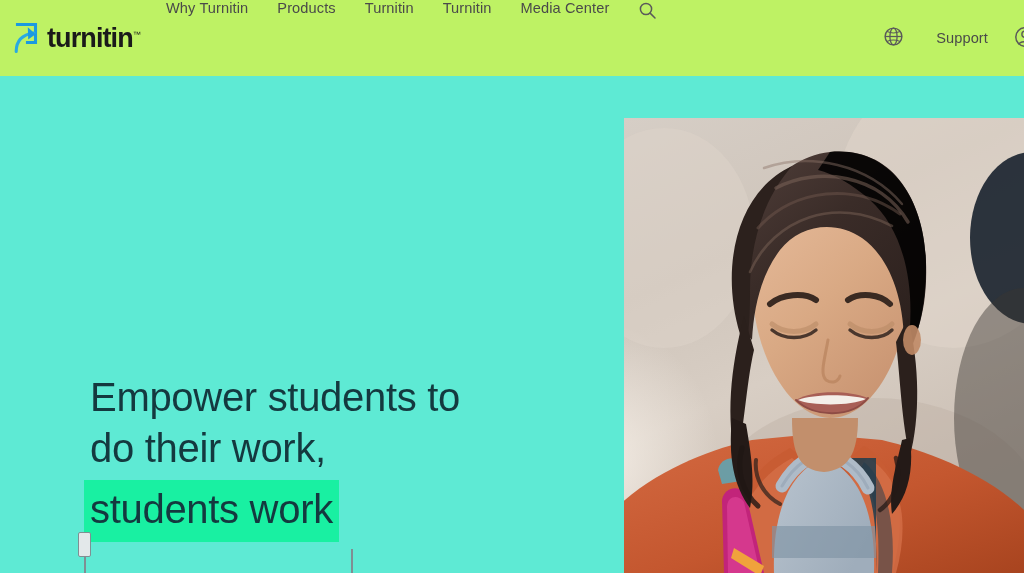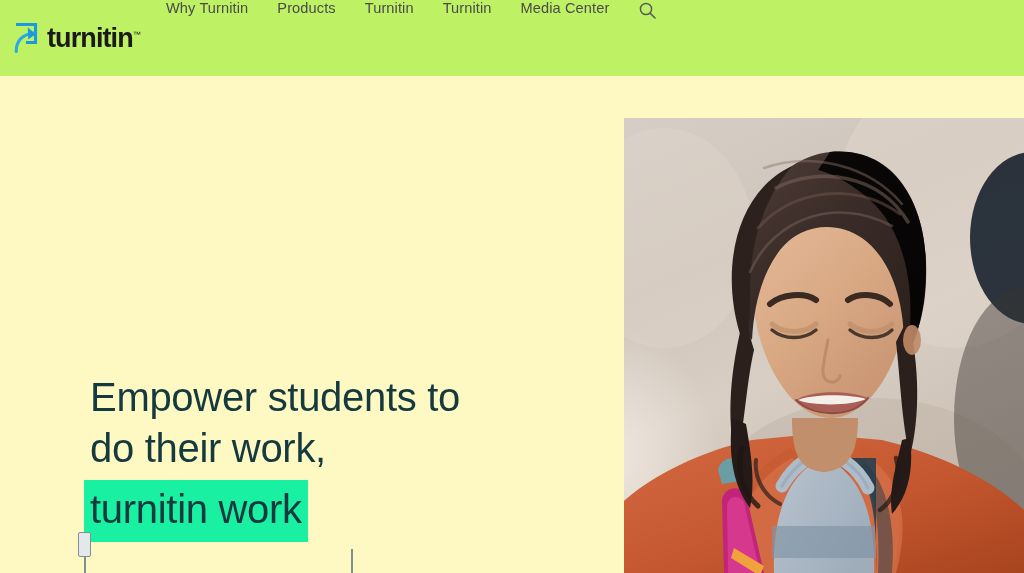--- a/index.html
+++ b/index.html
@@ -116,21 +116,21 @@
     padding: 0; display: flex; align-items: center;
     margin-right: -12px;
   }
 
   
   .hero {
     position: absolute;
     top: 76px; left: 0;
     width: 1024px;
     height: 497px;
-    background: #fef9c3;
+    background: #5eead4;
     overflow: hidden;
   }
 
   .hero-photo {
     position: absolute;
     left: 624px;
     top: 42px;
     width: 400px;
     height: 455px;
     overflow: hidden;
@@ -213,20 +213,43 @@
       <button class="search-btn">
         <span>
           <svg width="19" height="19" viewBox="0 0 19 19" xmlns="http://www.w3.org/2000/svg">
             <circle cx="8" cy="8" r="5.6" fill="none" stroke="#5a5a5a" stroke-width="1.5"></circle>
             <line x1="12.1" y1="12.1" x2="17" y2="17" stroke="#5a5a5a" stroke-width="1.5" stroke-linecap="round"></line>
           </svg>
         </span>
       </button>
     </nav>
 
+    <div class="nav-right">
+      <button class="globe-btn">
+        <span>
+          <svg width="21" height="21" viewBox="0 0 21 21" xmlns="http://www.w3.org/2000/svg">
+            <circle cx="10.5" cy="10.5" r="8.4" fill="none" stroke="#5a5a5a" stroke-width="1.4"></circle>
+            <ellipse cx="10.5" cy="10.5" rx="3.6" ry="8.4" fill="none" stroke="#5a5a5a" stroke-width="1.25"></ellipse>
+            <line x1="2.1" y1="10.5" x2="18.9" y2="10.5" stroke="#5a5a5a" stroke-width="1.25"></line>
+            <path d="M4.0 5.6 Q10.5 8.4 17.0 5.6" fill="none" stroke="#5a5a5a" stroke-width="1.1"></path>
+            <path d="M4.0 15.4 Q10.5 12.6 17.0 15.4" fill="none" stroke="#5a5a5a" stroke-width="1.1"></path>
+          </svg>
+        </span>
+      </button>
+      <a class="support-link" href="#">Support</a>
+      <button class="avatar-btn">
+        <span>
+          <svg width="22" height="22" viewBox="0 0 22 22" xmlns="http://www.w3.org/2000/svg">
+            <circle cx="11" cy="11" r="9.2" fill="none" stroke="#5a5a5a" stroke-width="1.5"></circle>
+            <circle cx="11" cy="8.3" r="3.1" fill="none" stroke="#5a5a5a" stroke-width="1.4"></circle>
+            <path d="M4.6 18.6 C6.0 14.8 16.0 14.8 17.4 18.6" fill="none" stroke="#5a5a5a" stroke-width="1.4"></path>
+          </svg>
+        </span>
+      </button>
+    </div>
   </header>
 
   <section class="hero">
 
     <div class="hero-photo">
       <svg width="400" height="455" viewBox="0 0 400 455" xmlns="http://www.w3.org/2000/svg">
         <defs>
           <linearGradient id="bgGrad" x1="0" y1="0" x2="0.4" y2="1">
             <stop offset="0%" stop-color="#d6cec6"></stop>
             <stop offset="35%" stop-color="#cfc5bb"></stop>
@@ -334,21 +357,21 @@
 
           <ellipse cx="288" cy="222" rx="9" ry="15" fill="#c08a66" opacity="0.9"></ellipse>
         </g>
       </svg>
     </div>
 
     <div class="hero-copy">
       <h1 class="headline">
         <span class="hl-line">Empower students to</span>
         <span class="hl-line">do their work,</span>
-        <span class="hl-line"><span class="hl-mark">turnitin work</span></span>
+        <span class="hl-line"><span class="hl-mark">students work</span></span>
       </h1>
 
       <div class="sel-bar start"></div>
       <div class="sel-handle start"></div>
       <div class="sel-bar end"></div>
 
     </div>
 
   </section>
 </div>

